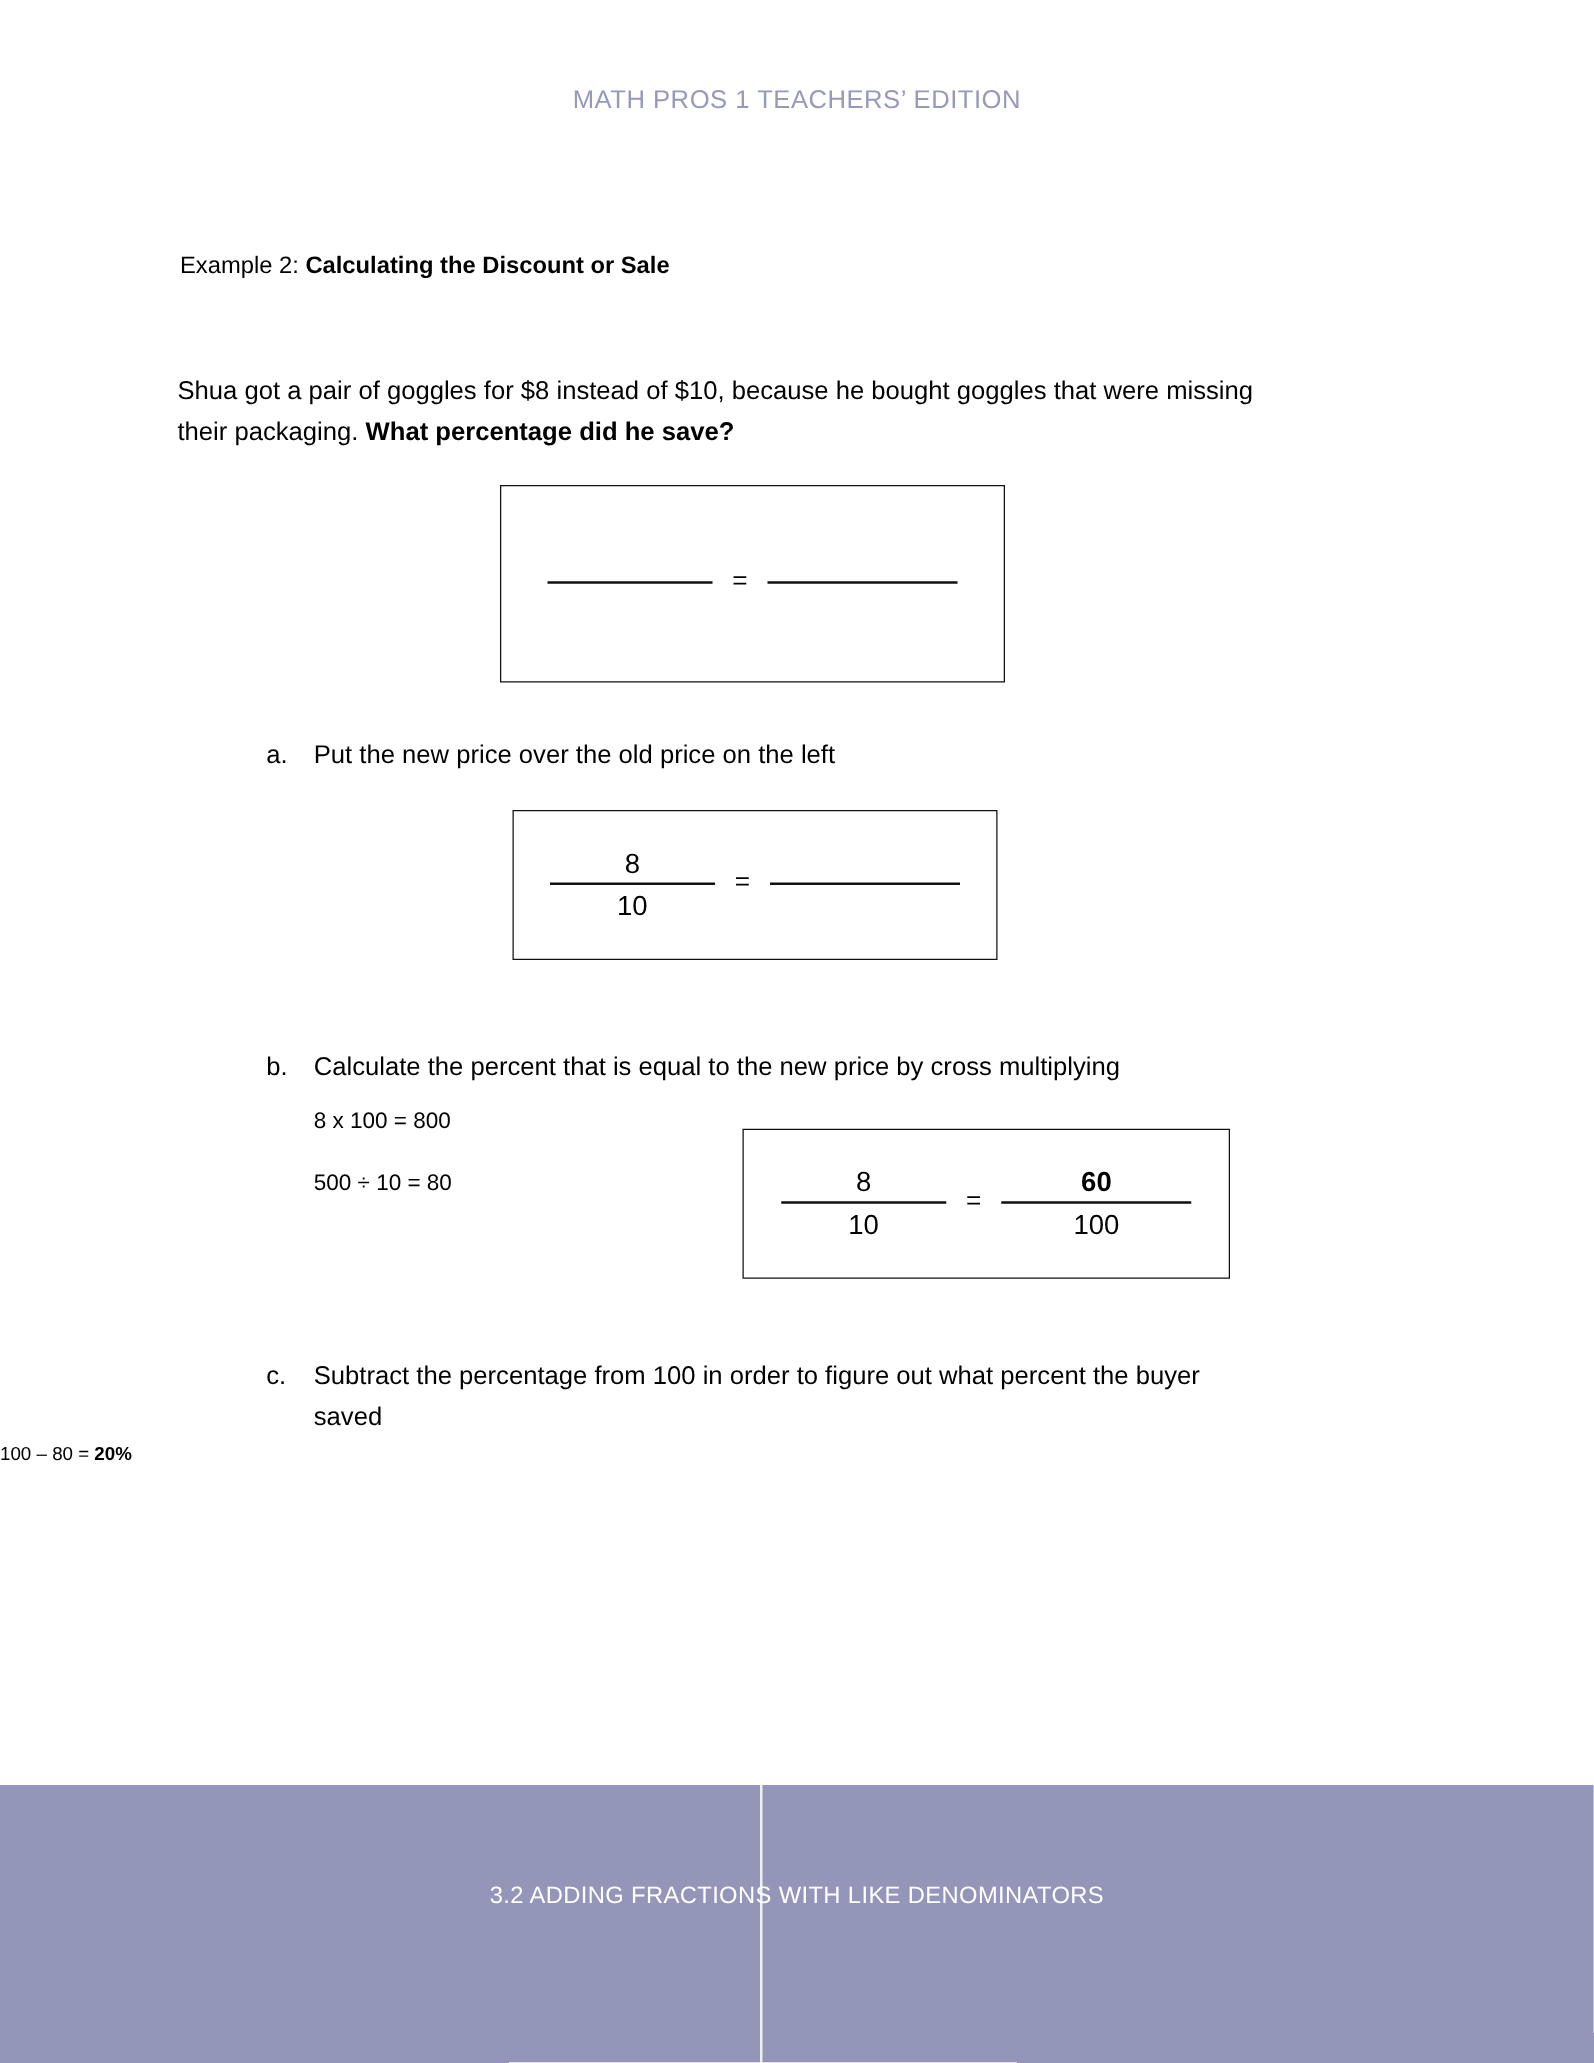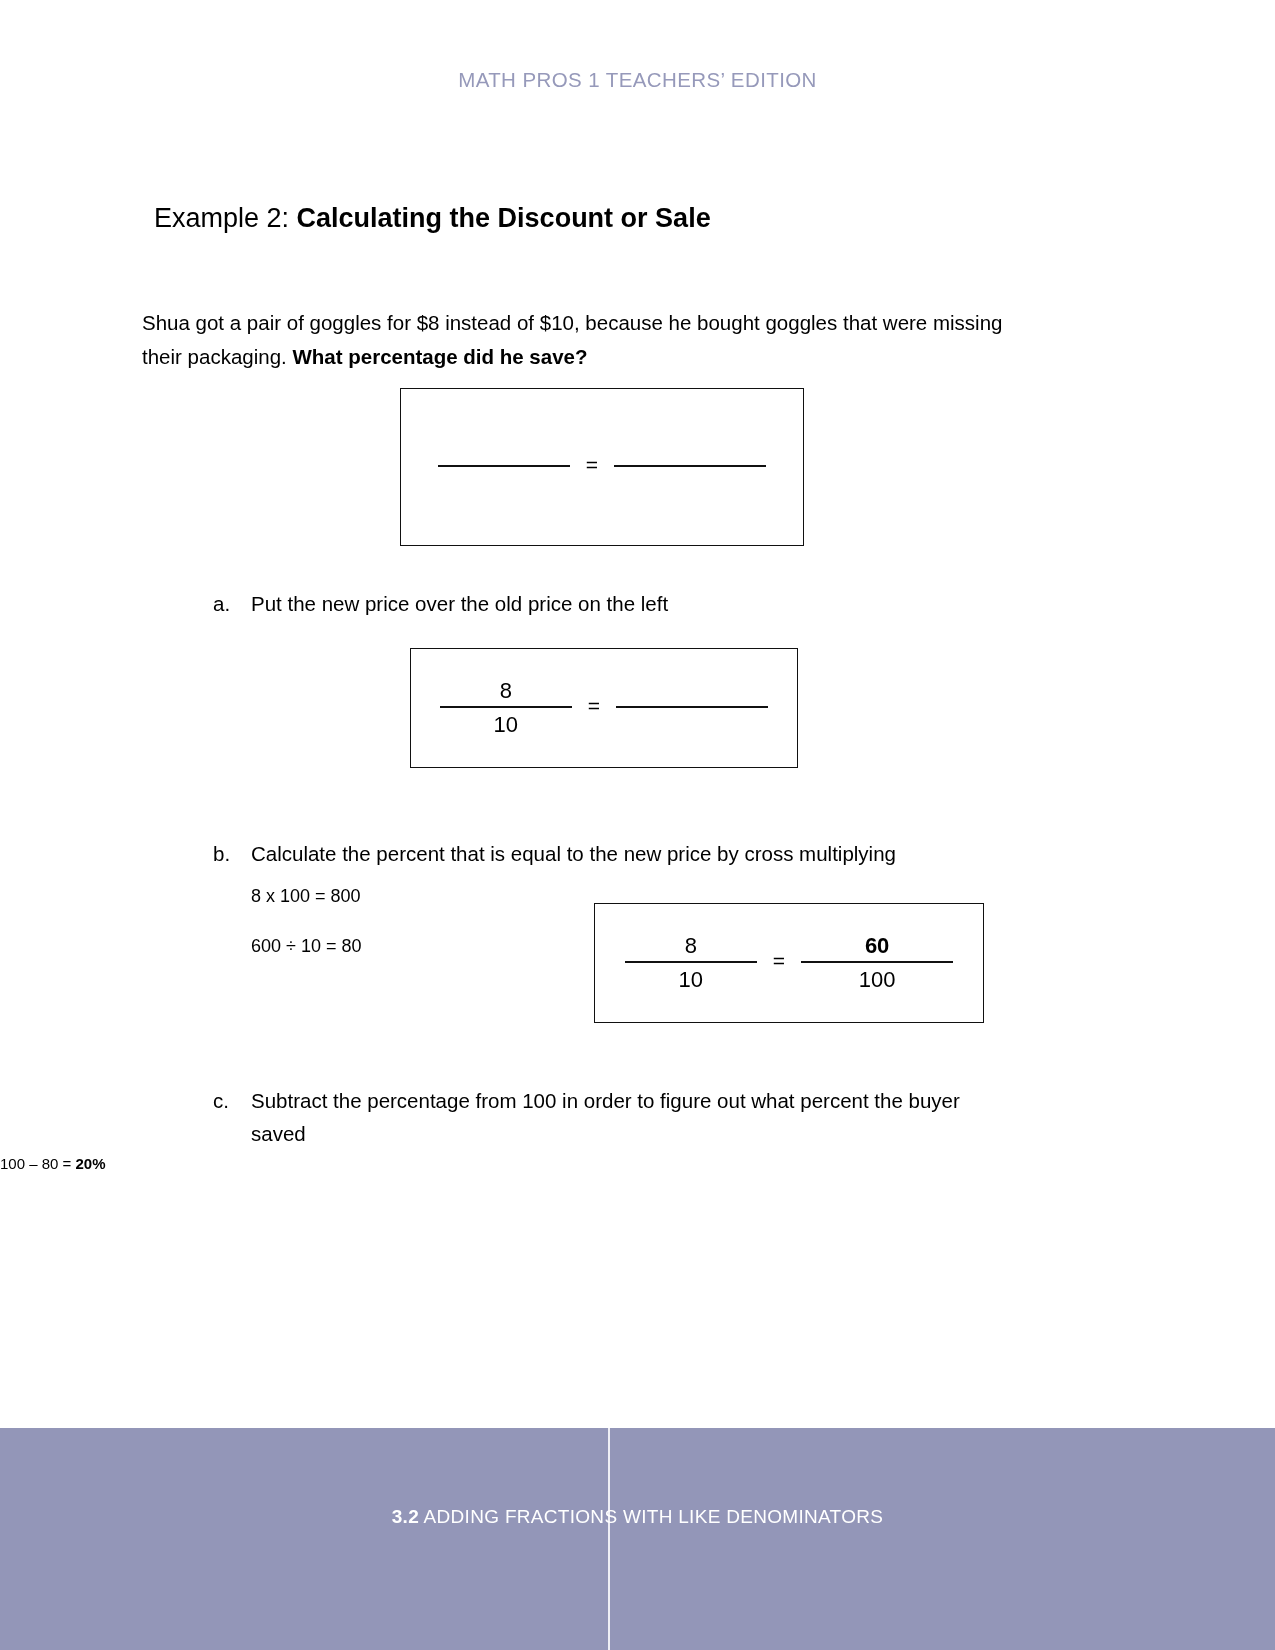--- a/index.html
+++ b/index.html
@@ -39,23 +39,23 @@
 
   
   .content {
     position: absolute;
     top: 200px;
     left: 142px;
     width: 900px;
   }
 
   .example-title {
-    font-size: 27px;
+    font-size: 19px;
     line-height: 1.35;
-    margin: 0 0 0 12px;
+    margin: 0 0 0 2px;
   }
   .example-title .bold { font-weight: bold; }
 
   .prompt {
     margin: 70px 0 0 0;
     font-size: 20.5px;
     line-height: 1.62;
     width: 900px;
   }
   .prompt .bold { font-weight: bold; margin-top: 20px; }
@@ -195,21 +195,21 @@
   .footer-text {
     position: absolute;
     left: 0;
     top: 78px;
     width: 1275px;
     text-align: center;
     font-size: 19px;
     letter-spacing: 0.3px;
     color: #ffffff;
   }
-  .footer-text .bold { font-weight: bold; }
+  .footer-text .bold { font-weight: normal; }
 </style>
 </head>
 <body>
 
 <div class="page">
 
   <div class="doc-header">
     <span>MATH PROS 1 TEACHERS’ EDITION</span>
   </div>
 
@@ -286,21 +286,21 @@
     </div>
 
     <div class="step step-c">
       <span class="marker">c.</span>
       <span class="step-text">Subtract the percentage from 100 in order to figure out what percent the buyer saved</span>
     </div>
 
   </div>
 
   <div class="calc-line calc-1">8 x 100 = 800</div>
-  <div class="calc-line calc-2">600 ÷ 10 = 80</div>
+  <div class="calc-line calc-2">500 ÷ 10 = 80</div>
 
   <div class="final-answer">
     <span>100 – 80 = </span><span class="bold">20%</span>
   </div>
 
   <div class="doc-footer">
     <div class="footer-divider"></div>
     <div class="footer-text">
       <span class="bold">3.2</span><span> ADDING FRACTIONS WITH LIKE DENOMINATORS</span>
     </div>

